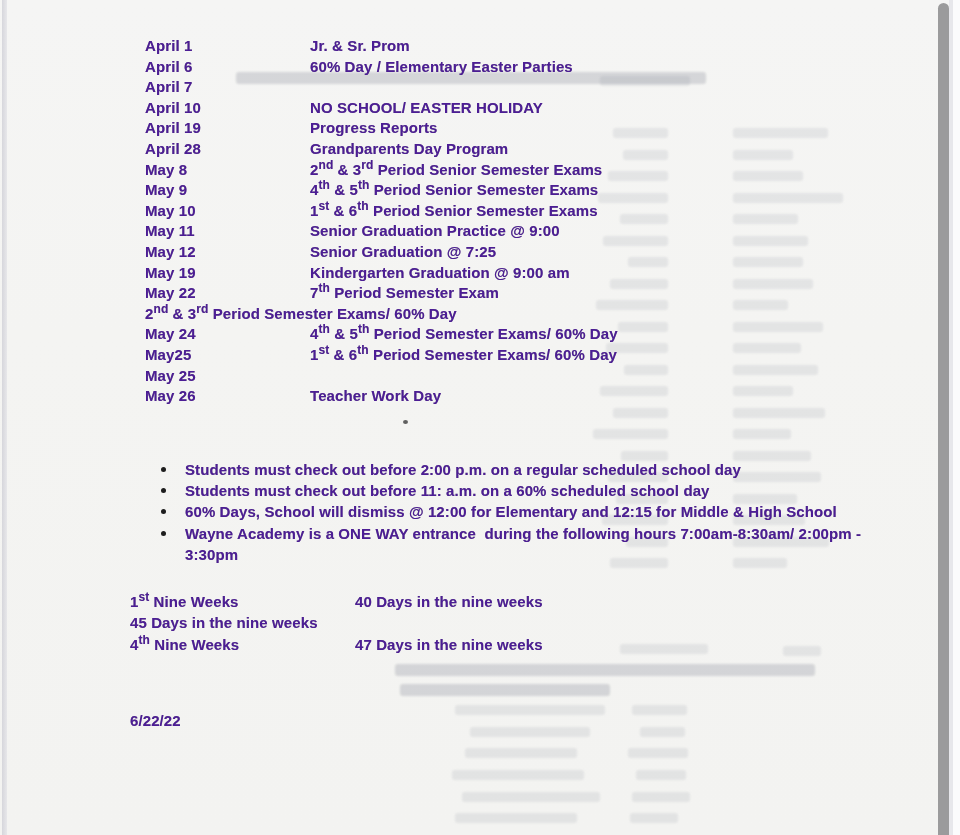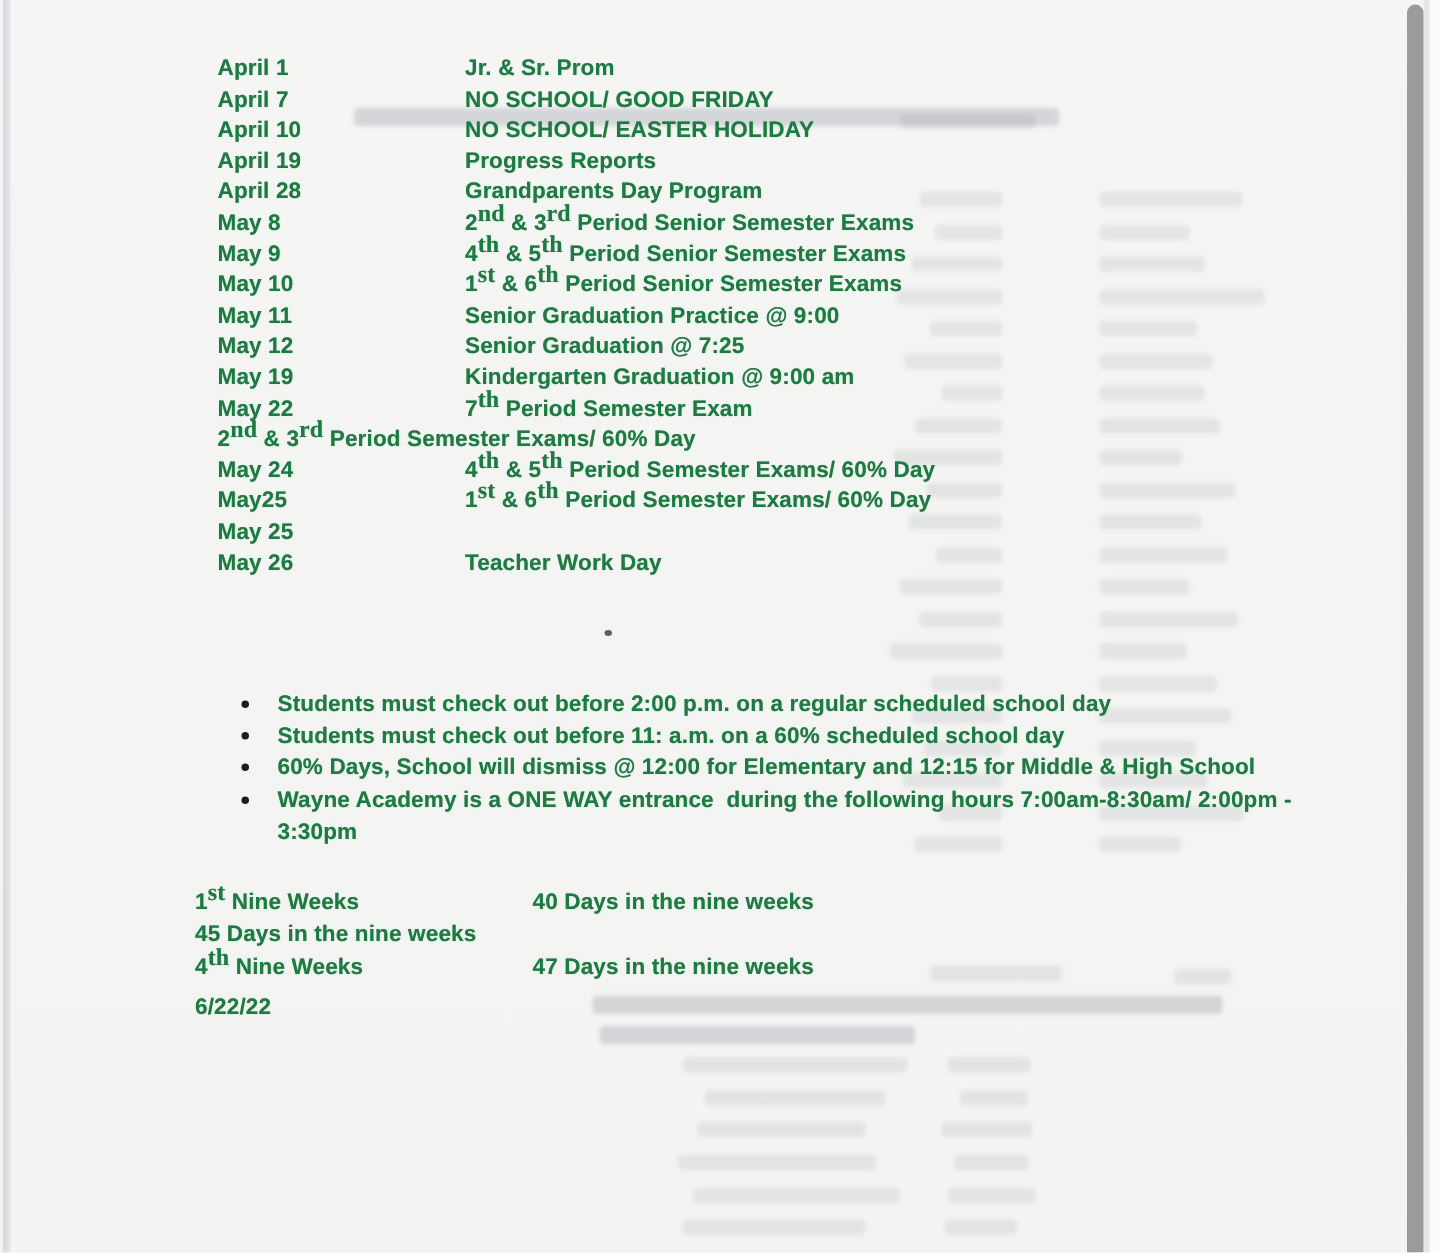--- a/index.html
+++ b/index.html
@@ -21,32 +21,32 @@
   }
   
   .edge-right-bar{
     position:absolute;left:938px;top:3px;width:11px;height:832px;
     background:#9b9b9c;border-radius:6px 6px 0 0;
   }
   .edge-right-strip{
     position:absolute;left:949px;top:0;width:4px;height:835px;
     background:#e7e7eb;
   }
-  .ink{color:#15803d;}
+  .ink{color:#4c1d95;}
   
   .schedule{
     position:absolute;left:145px;top:36px;
     font-size:15px;font-weight:600;line-height:20.6px;
     letter-spacing:.1px;
     text-shadow:0 0 .5px rgba(50,50,50,.45);
   }
   .srow{display:flex;align-items:baseline;}
   .srow .d{width:165px;flex:0 0 165px;}
   .srow .e{white-space:pre;}
-  sup{font-size:16px;line-height:0;vertical-align:super;font-family:Liberation Serif, serif;}
+  sup{font-size:12px;line-height:0;vertical-align:super;}
   
   .notes{
     position:absolute;left:158px;top:459px;width:730px;
     font-size:15px;font-weight:600;line-height:21.2px;
     letter-spacing:.1px;list-style:none;margin:0;padding:0;
     text-shadow:0 0 .5px rgba(50,50,50,.45);
   }
   .notes li{position:relative;padding-left:27px;white-space:pre-wrap;}
   .notes li::before{
     content:"";position:absolute;left:3px;top:8px;width:5px;height:5px;
@@ -56,21 +56,21 @@
   .nineweeks{
     position:absolute;left:130px;top:591px;
     font-size:15px;font-weight:600;line-height:21.4px;
     letter-spacing:.1px;
     text-shadow:0 0 .5px rgba(50,50,50,.45);
   }
   .nrow{display:flex;align-items:flex-start;}
   .nrow .t{width:225px;flex:0 0 225px;}
   
   .footer-date{
-    position:absolute;left:130px;top:663px;
+    position:absolute;left:130px;top:712px;
     font-size:15px;font-weight:600;letter-spacing:.1px;
     text-shadow:0 0 .5px rgba(50,50,50,.45);
   }
   
   .ghost{
     position:absolute;height:10px;border-radius:3px;
     background:rgba(108,114,132,.12);
     filter:blur(1.3px);
   }
   .ghost.strong{background:rgba(100,106,124,.22);height:12px;}
@@ -145,22 +145,25 @@
     <div class="ghost" style="left: 630px; top: 813px; width: 48px;"></div>
   </div>
 <div class="speck" style="left:403px;top:420px;"></div>
 
 <div class="schedule ink">
   <div class="srow">
       <span class="d">April 1</span>
       <span class="e">Jr. &amp; Sr. Prom</span>
     </div>
   <div class="srow">
+      <span class="d">April 6</span>
+      <span class="e">60% Day / Elementary Easter Parties</span>
+    </div>
+  <div class="srow">
       <span class="d">April 7</span>
-      <span class="e">NO SCHOOL/ GOOD FRIDAY</span>
     </div>
   <div class="srow">
       <span class="d">April 10</span>
       <span class="e">NO SCHOOL/ EASTER HOLIDAY</span>
     </div>
   <div class="srow">
       <span class="d">April 19</span>
       <span class="e">Progress Reports</span>
     </div>
   <div class="srow">

